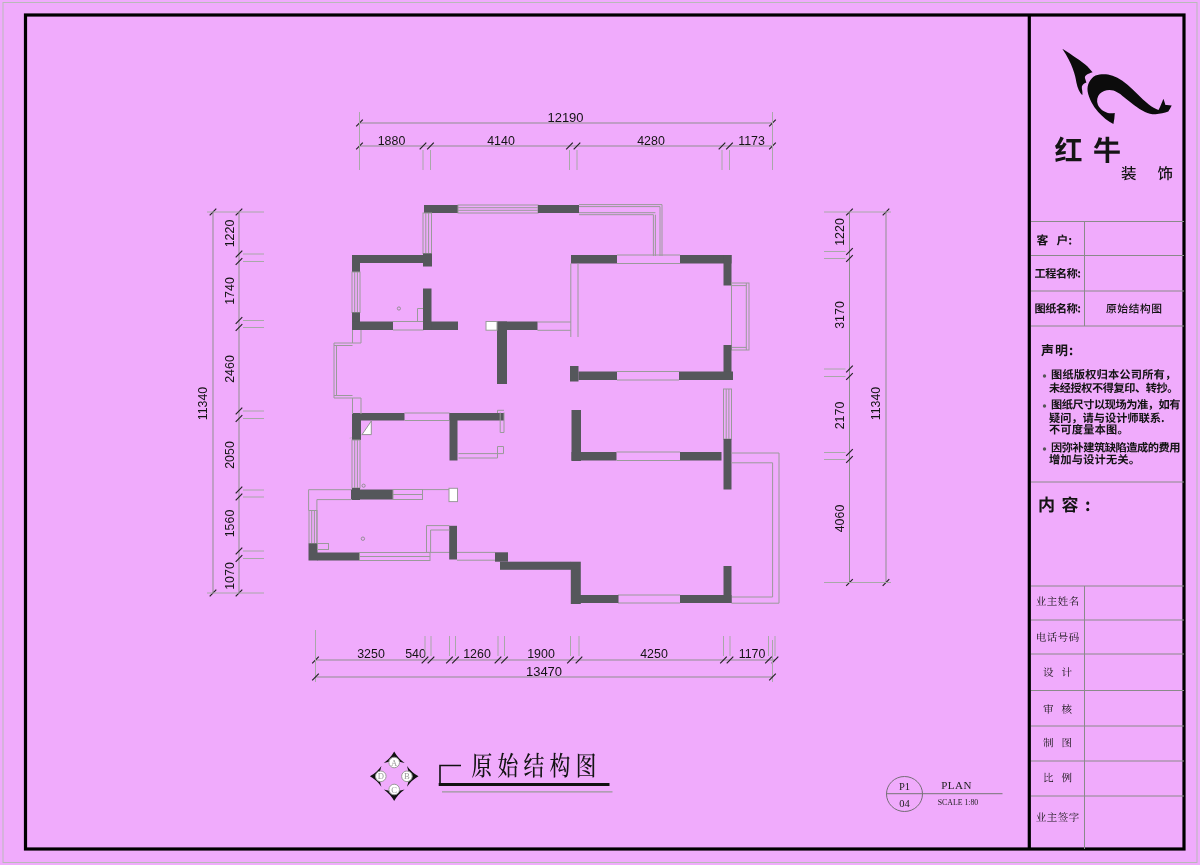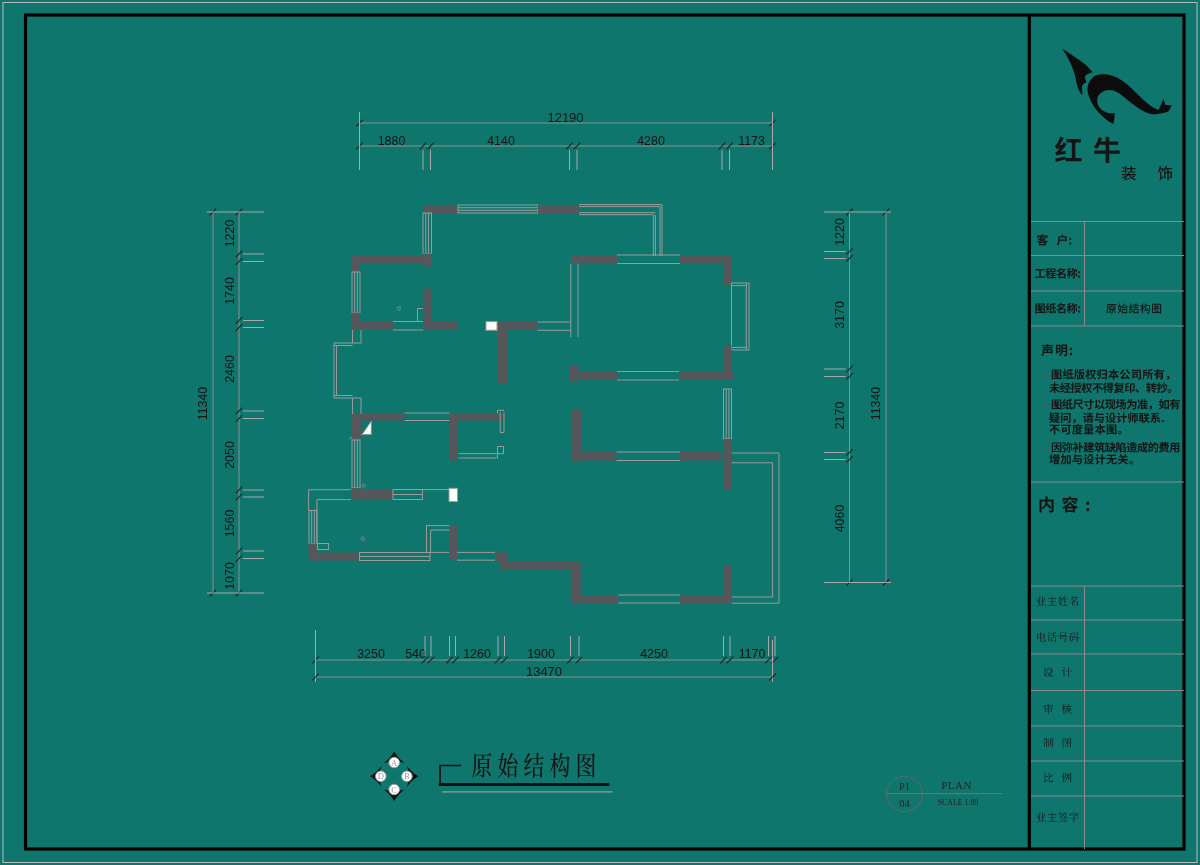--- a/index.html
+++ b/index.html
@@ -1,15 +1,15 @@
 <!DOCTYPE html>
 <html><head><meta charset="utf-8"><title>plan</title>
 <style>
 html,body{margin:0;padding:0;background:#fff;}
-#page{position:relative;width:1200px;height:865px;background:#0f766e;overflow:hidden;}
+#page{position:relative;width:1200px;height:865px;background:#f0abfc;overflow:hidden;}
 svg{display:block;}
 text{white-space:pre;}
 </style></head>
 <body>
 <div id="page">
 <svg width="1200" height="865" viewBox="0 0 1200 865" shape-rendering="auto">
 
 <rect x="3" y="2.5" width="1194" height="860" fill="none" stroke="#b9b9b9" stroke-width="1"></rect>
 
 <rect x="25.5" y="15" width="1158.5" height="834" fill="none" stroke="#000" stroke-width="3.2"></rect>

